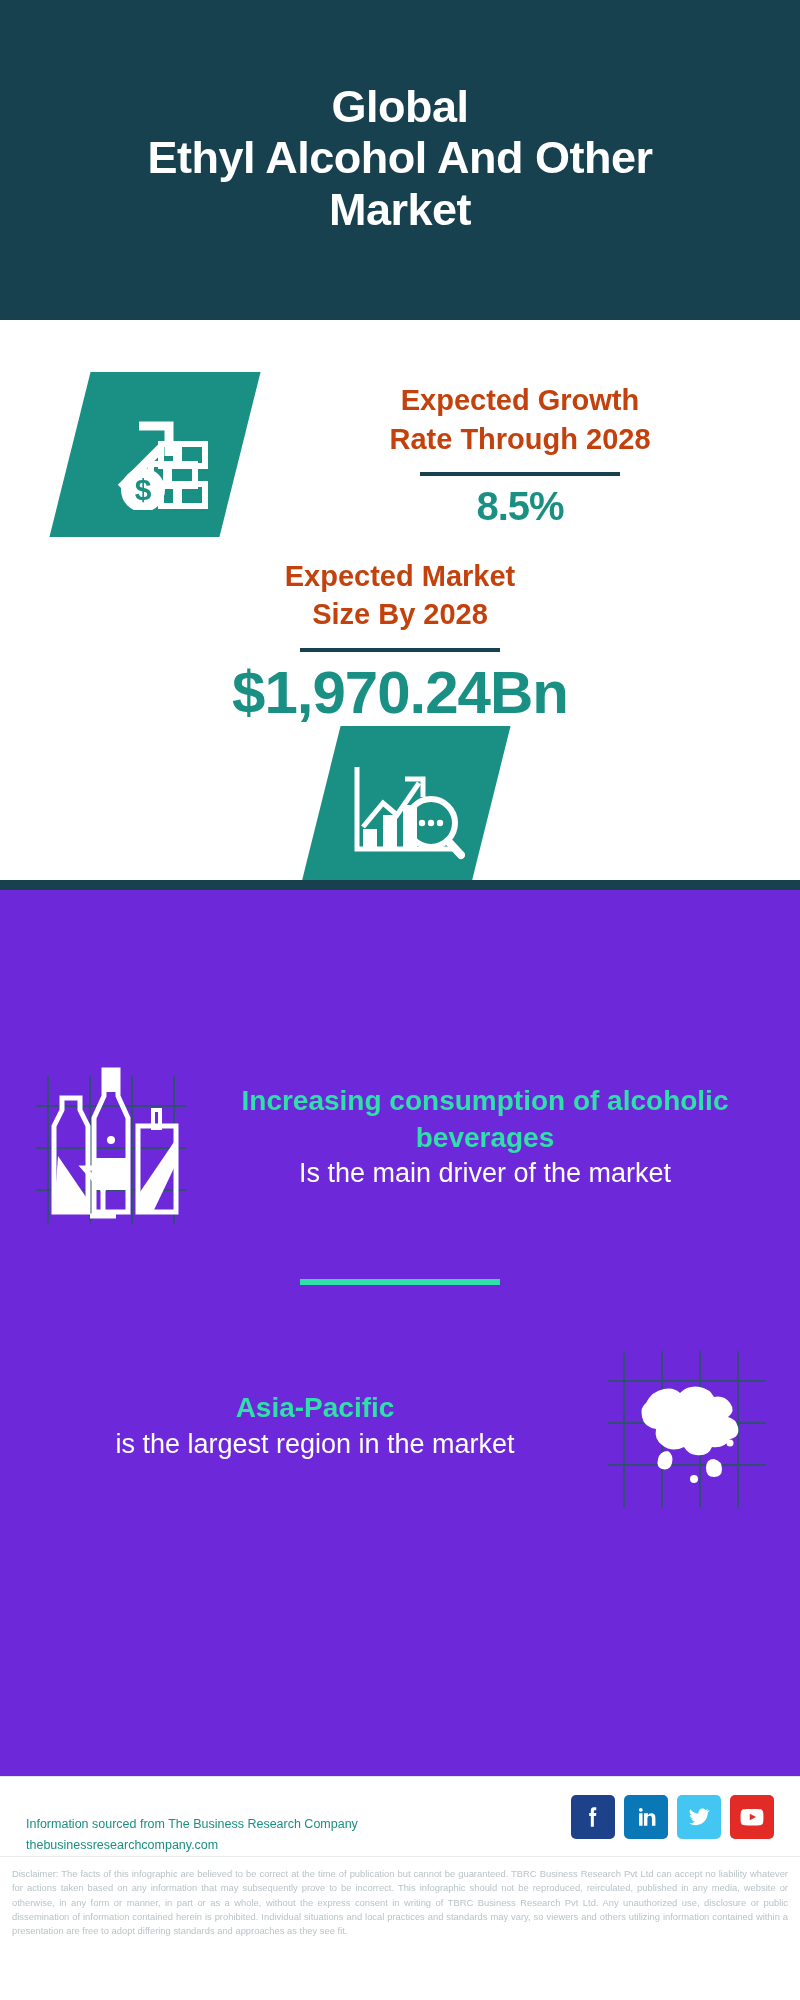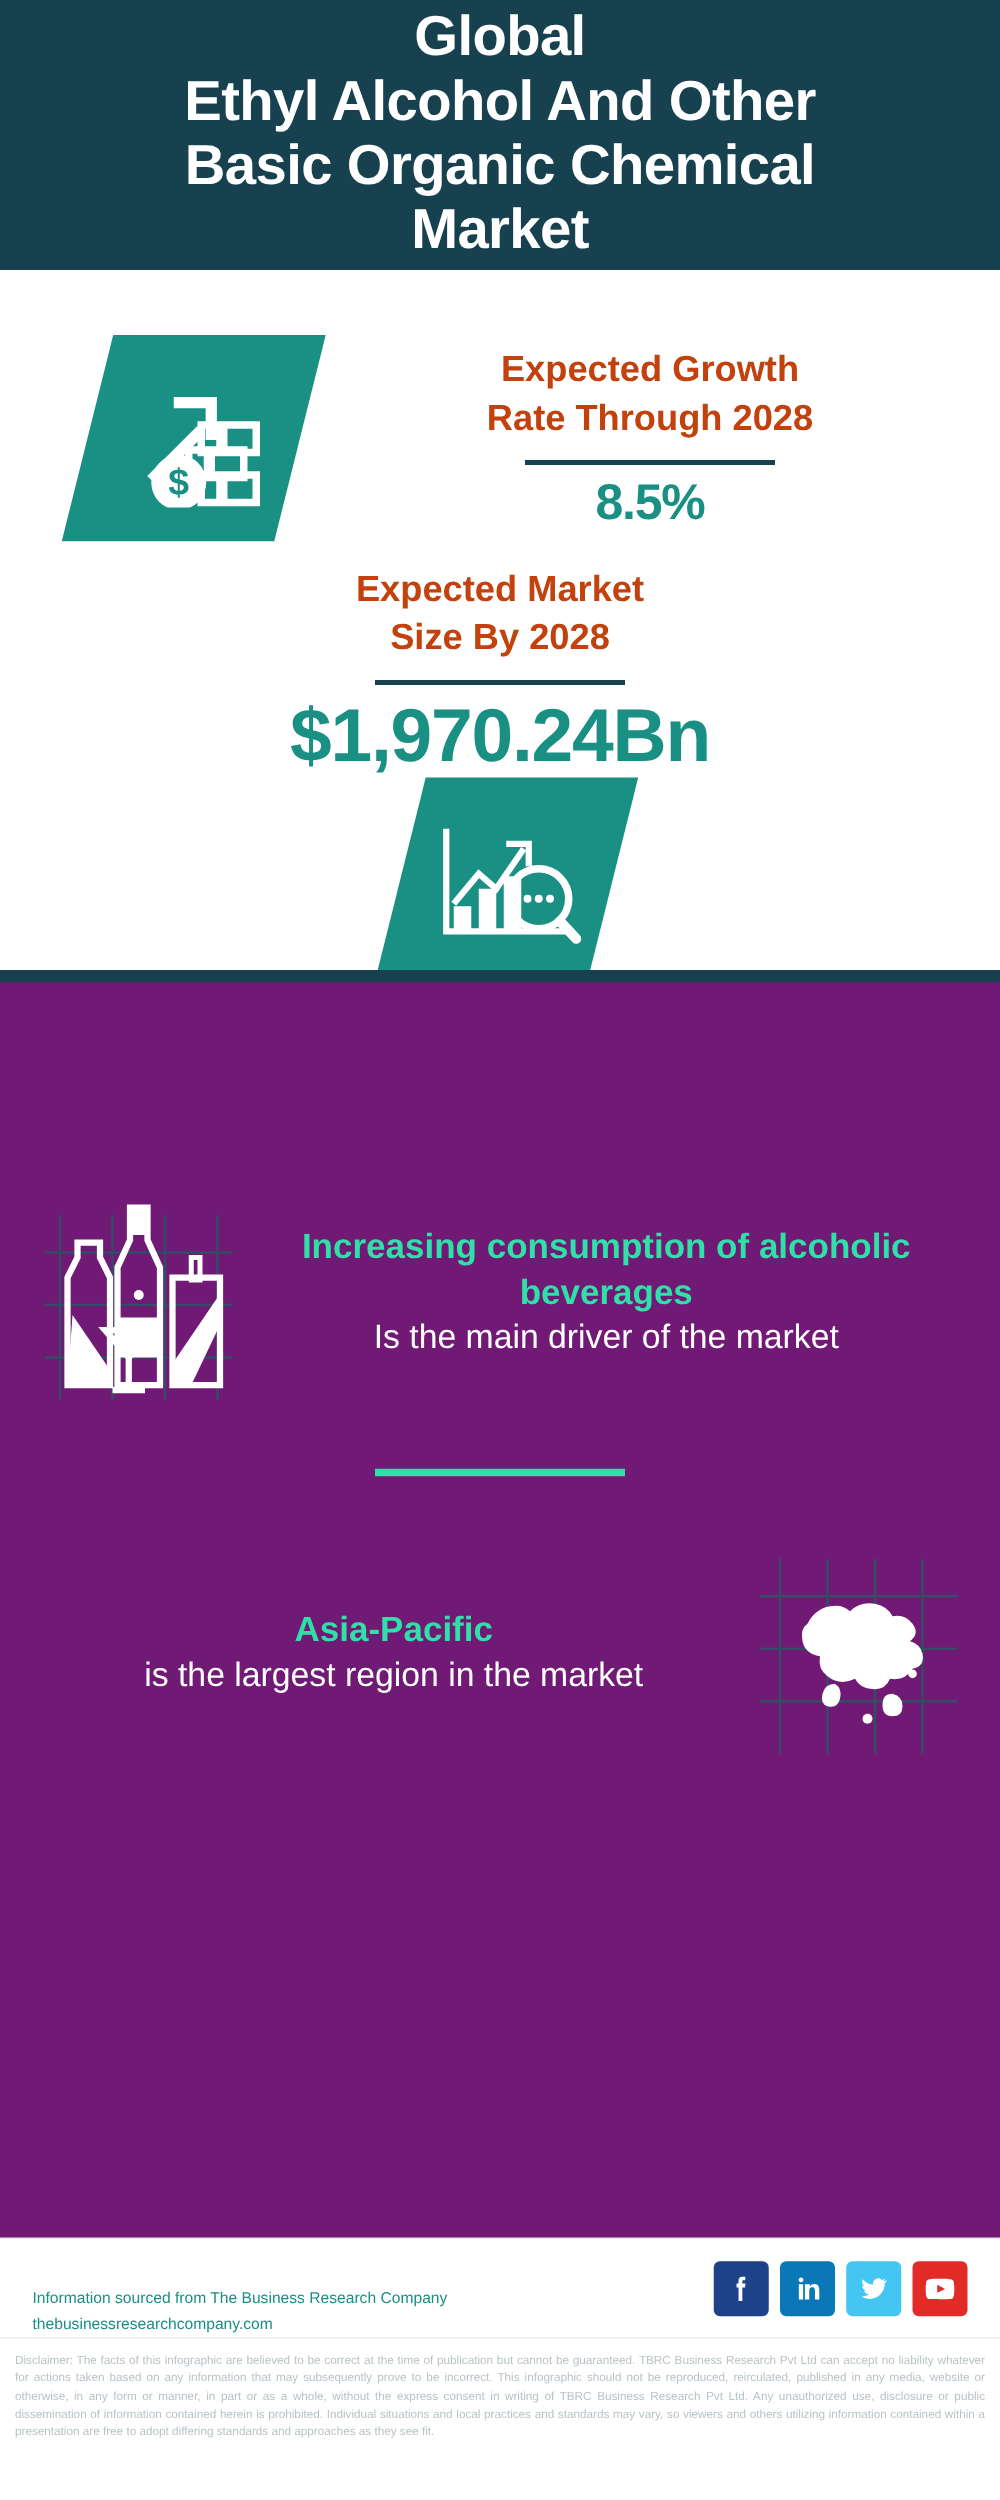--- a/index.html
+++ b/index.html
@@ -13,21 +13,21 @@
     font-family: "Liberation Sans", sans-serif;
     overflow: hidden;
     position: relative;
   }
 
   
   .header {
     background: #17414f;
     padding: 18px 40px 22px 40px;
     box-sizing: border-box;
-    height: 216px;
+    height: 320px;
     display: flex;
     align-items: center;
     justify-content: center;
   }
   .header-title {
     color: #ffffff;
     font-size: 45px;
     line-height: 1.14;
     font-weight: bold;
     text-align: center;
@@ -94,23 +94,23 @@
     font-weight: bold;
     color: #1a8f84;
     line-height: 1.1;
     letter-spacing: -1px;
     font-family: "Liberation Sans Narrow", "Liberation Sans", sans-serif;
   }
   .stat-value-big { font-size: 60px; }
 
   
   .dark {
-    background: #701a75;
-    position: relative;
-    height: 1014px;
+    background: #6d28d9;
+    position: relative;
+    height: 896px;
     overflow: hidden;
   }
   .skyline {
     position: absolute;
     top: -120px;
     left: 0;
     width: 800px;
     height: 130px;
     display: block;
   }
@@ -198,21 +198,20 @@
     border-top: 1px solid #e8ecee;
   }
 </style>
 </head>
 <body>
 
 <div class="header">
   <div class="header-title">
     <div>Global</div>
     <div>Ethyl Alcohol And Other</div>
-    <div>Basic Organic Chemical</div>
     <div>Market</div>
   </div>
 </div>
 
 <div class="stats">
 
   <div class="row row-growth">
     <div class="para para-left">
       <div class="para-inner">
         <svg width="112" height="110" viewBox="0 0 112 110">

